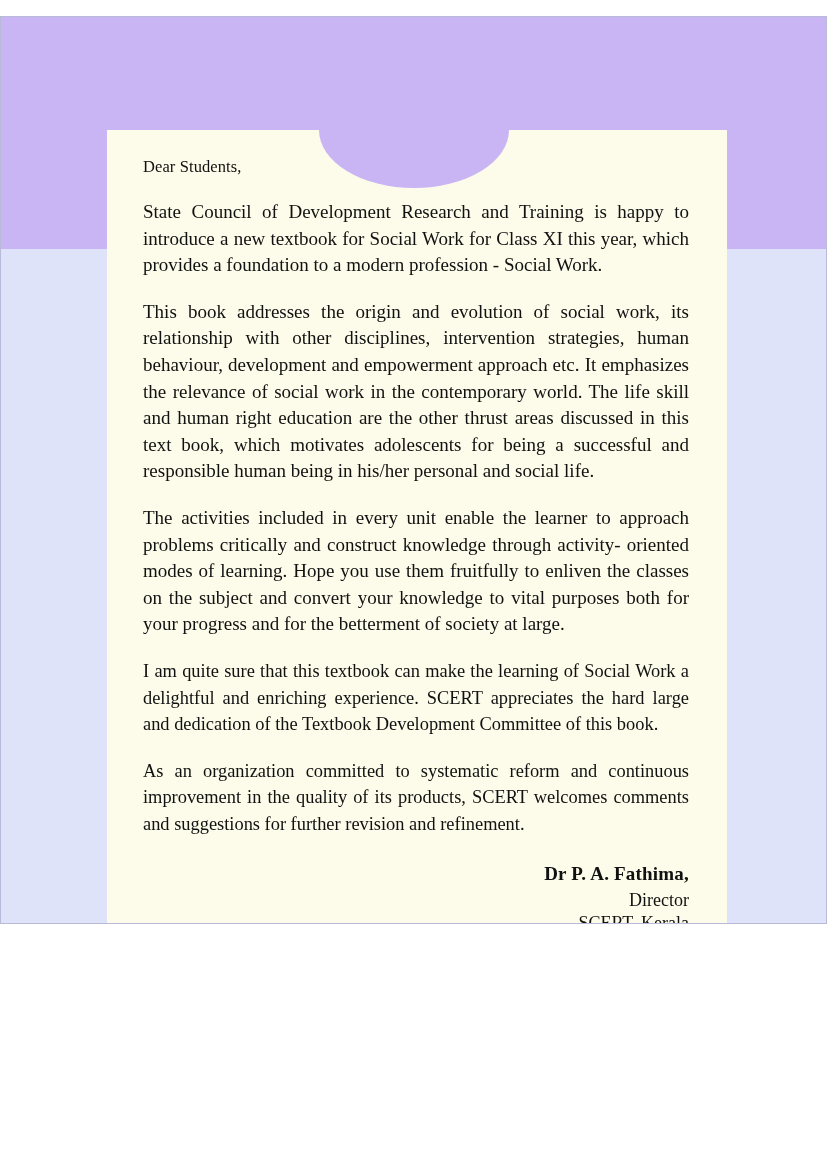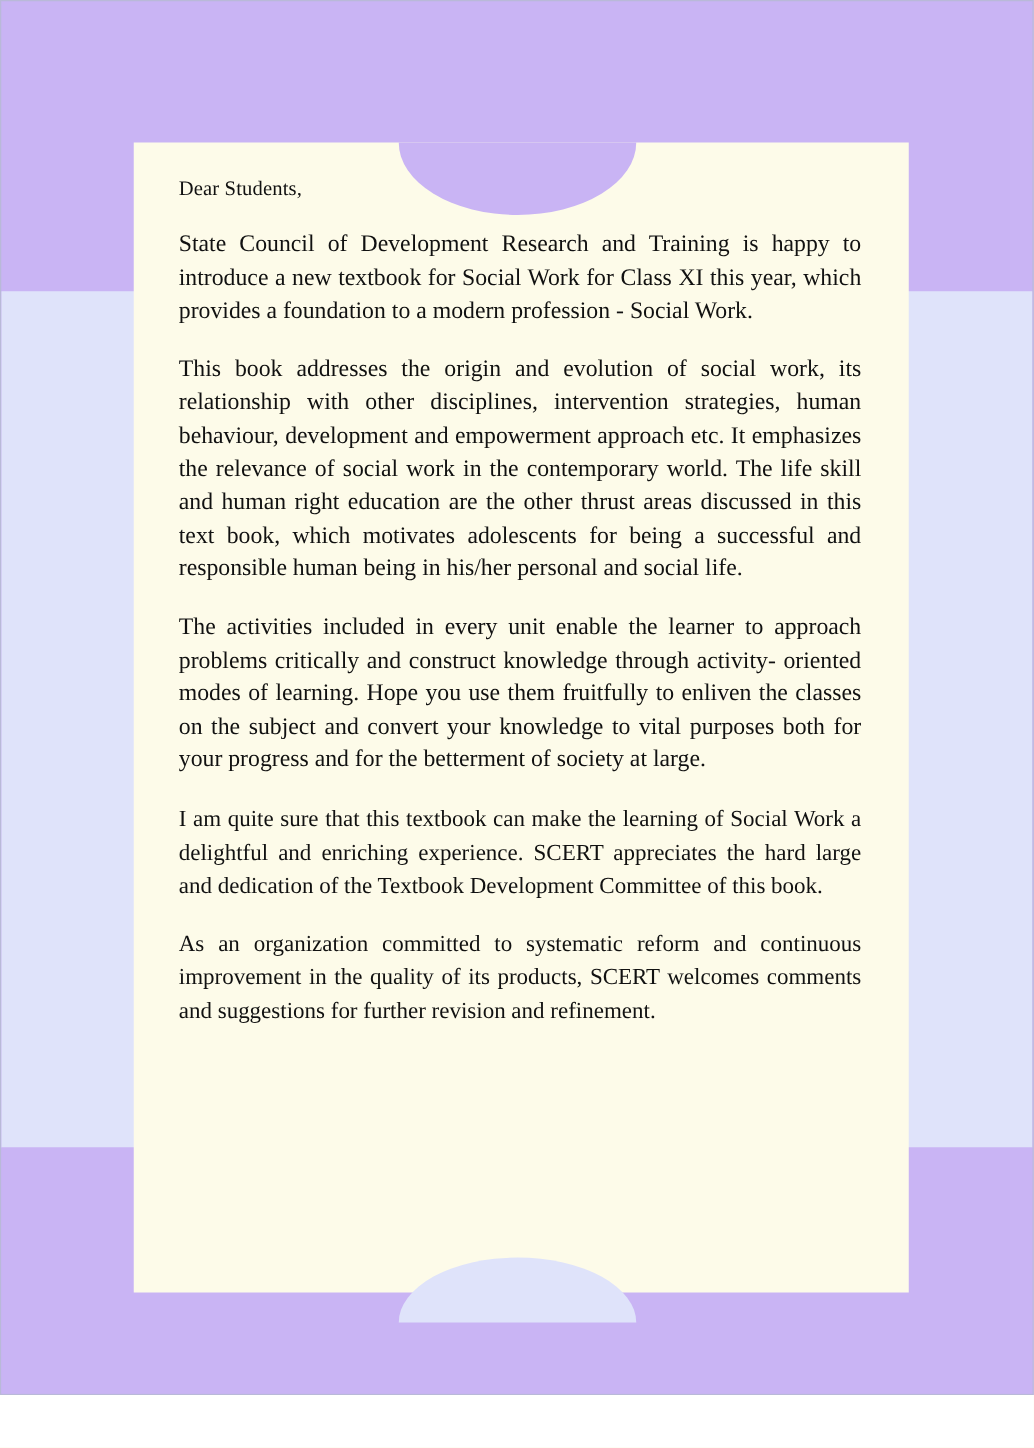--- a/index.html
+++ b/index.html
@@ -9,25 +9,26 @@
   body {
     width: 827px;
     height: 1158px;
     background: #ffffff;
     font-family: "Liberation Serif", serif;
   }
 
   .page {
     position: relative;
     width: 827px;
-    height: 1116px;
+    height: 908px;
     box-sizing: border-box;
     border: 1px solid #b9b9d8;
     background: #c9b4f4;
     overflow: hidden;
+    margin-top: 16px;
   }
 
   
   .band-mid {
     position: absolute;
     left: 0;
     right: 0;
     top: 232px;
     height: 685px;
     background: #dfe3fa;
@@ -134,15 +135,20 @@
   <div class="content">
 
     <p class="salutation">Dear Students,</p>
 
     <p class="body-par">State Council of Development Research and Training is happy to introduce a new textbook for Social Work for Class XI this year, which provides a foundation to a modern profession - Social Work.</p>
     <p class="body-par">This book addresses the origin and evolution of social work, its relationship with other disciplines, intervention strategies, human behaviour, development and empowerment approach etc. It emphasizes the relevance of social work in the contemporary world. The life skill and human right education are the other thrust areas discussed in this text book, which motivates adolescents for being a successful and responsible human being in his/her personal and social life.</p>
     <p class="body-par">The activities included in every unit enable the learner to approach problems critically and construct knowledge through activity- oriented modes of learning. Hope you use them fruitfully to enliven the classes on the subject and convert your knowledge to vital purposes both for your progress and for the betterment of society at large.</p>
     <p class="body-par tight">I am quite sure that this textbook can make the learning of Social Work a delightful and enriching experience. SCERT appreciates the hard large and dedication of the Textbook Development Committee of this book.</p>
     <p class="body-par tight">As an organization committed to systematic reform and continuous improvement in the quality of its products, SCERT welcomes comments and suggestions for further revision and refinement.</p>
 
+    <div class="signature">
+      <div class="sig-name">Dr P. A. Fathima,</div>
+      <div class="sig-role">Director</div>
+      <div class="sig-org">SCERT, Kerala</div>
+    </div>
 
   </div>
 </div>
 
 </body></html>

